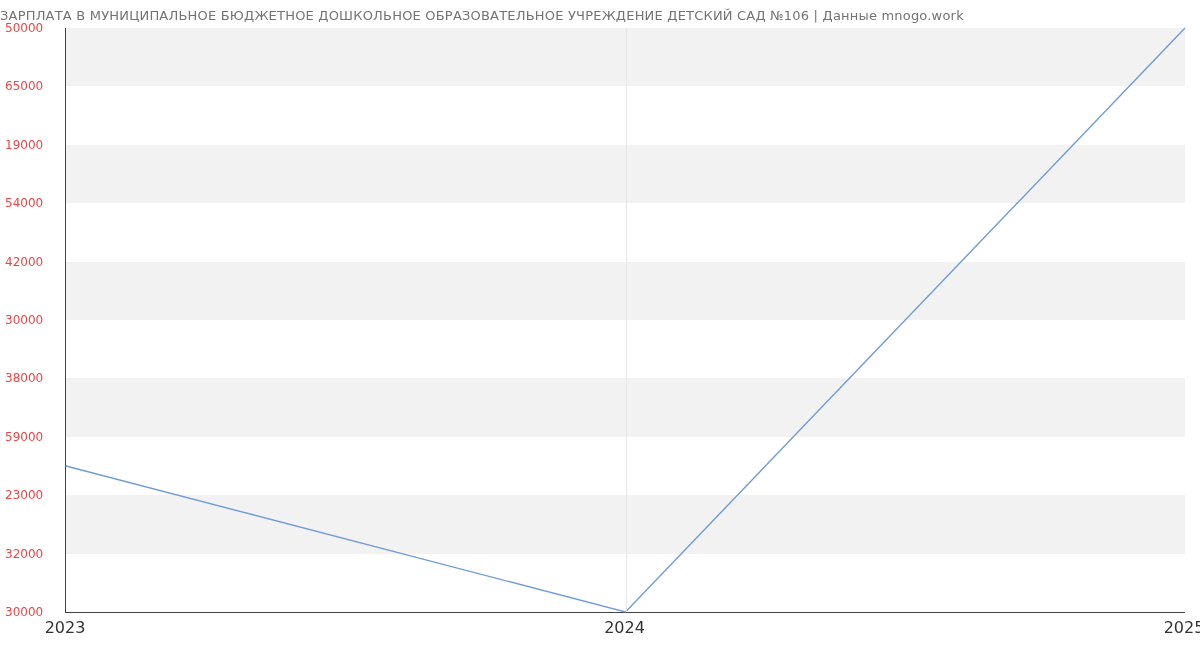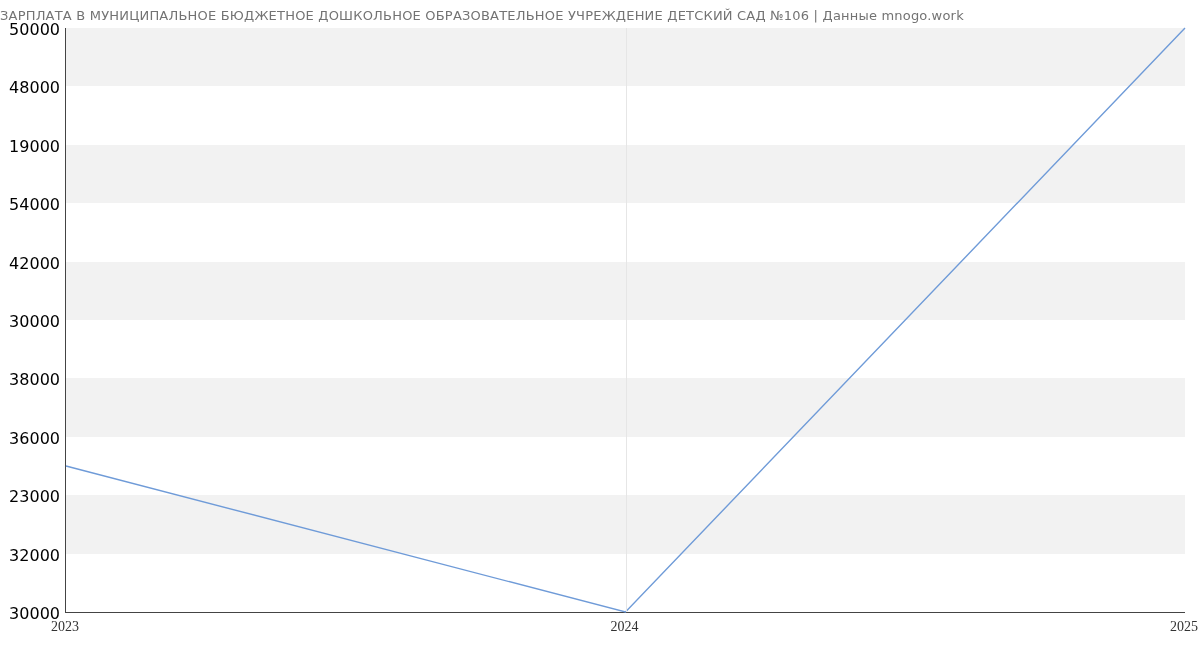--- a/index.html
+++ b/index.html
@@ -45,34 +45,33 @@
   .xgrid {
     position: absolute;
     top: 0;
     bottom: 0;
     width: 0;
     border-left: 1px solid #e6e6e6;
   }
   .ytick-label {
     position: absolute;
     right: 1140px; 
-    font-size: 16px;
-    color: #000000;
-    text-align: right;
+    font-size: 12px;
+    color: #ef4444;
+    text-align: left;
     width: 55px;
     line-height: 1;
   }
   .xtick-label {
     position: absolute;
-    font-size: 14px;
+    font-size: 16px;
     color: #333333;
     text-align: center;
     transform: translateX(-50%);
     line-height: 1;
-    font-family: Liberation Serif, serif;
   }
   svg.line-layer {
     position: absolute;
     left: 0;
     top: 0;
     width: 100%;
     height: 100%;
     overflow: visible;
   }
 </style>
@@ -97,24 +96,24 @@
 
     <svg class="line-layer" preserveAspectRatio="none" viewBox="0 0 1119 584">
         <path d="M0 438 L559.5 584 L1119 0" fill="none" stroke="#6f9bd8" stroke-width="1.4"></path>
       </svg>
   <div class="xgrid" style="left: 559.5px;"></div>
     </div>
 
 <div class="ytick-label" style="left: 5px; top: 606px;">30000</div>
     <div class="ytick-label" style="left: 5px; top: 547.6px;">32000</div>
     <div class="ytick-label" style="left: 5px; top: 489.2px;">23000</div>
-    <div class="ytick-label" style="left: 5px; top: 430.8px;">36000</div>
+    <div class="ytick-label" style="left: 5px; top: 430.8px;">59000</div>
     <div class="ytick-label" style="left: 5px; top: 372.4px;">38000</div>
     <div class="ytick-label" style="left: 5px; top: 314px;">30000</div>
     <div class="ytick-label" style="left: 5px; top: 255.6px;">42000</div>
     <div class="ytick-label" style="left: 5px; top: 197.2px;">54000</div>
     <div class="ytick-label" style="left: 5px; top: 138.8px;">19000</div>
-    <div class="ytick-label" style="left: 5px; top: 80.4px;">48000</div>
+    <div class="ytick-label" style="left: 5px; top: 80.4px;">65000</div>
     <div class="ytick-label" style="left: 5px; top: 22px;">50000</div>
     <div class="xtick-label" style="left: 65px; top: 620px;">2023</div>
     <div class="xtick-label" style="left: 624.5px; top: 620px;">2024</div>
     <div class="xtick-label" style="left: 1184px; top: 620px;">2025</div>
   </div>
 
 </body></html>

